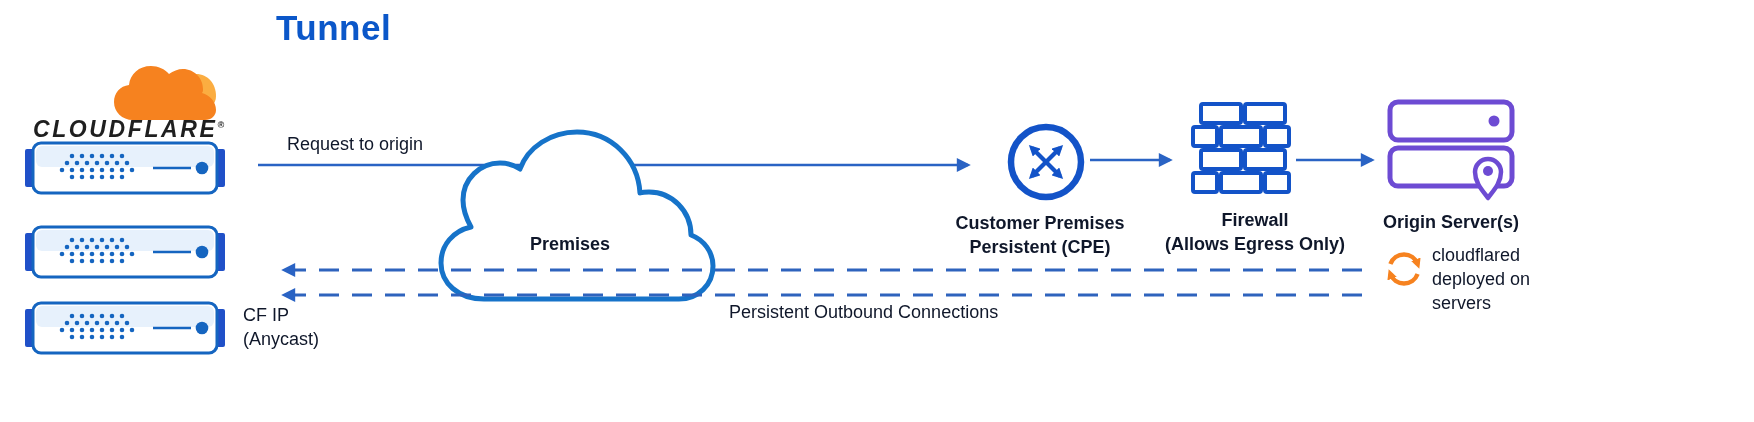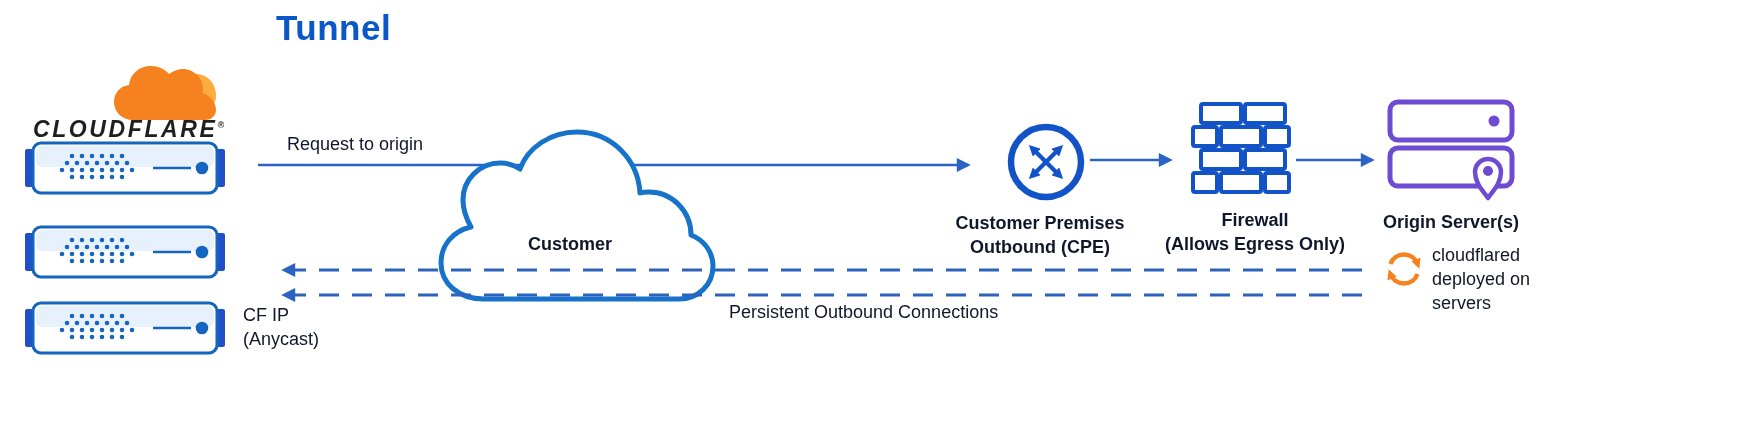--- a/index.html
+++ b/index.html
@@ -141,26 +141,26 @@
 
   <div class="title">Tunnel</div>
 
   <div class="wordmark">
     <span>CLOUDFLARE</span><span class="reg">®</span>
   </div>
 
   <div class="label" style="left:287px; top:133px;">Request to origin</div>
 
   <div class="label" style="left:500px; top:233px; width:140px;">
-    <div class="center">Customer</div>
+    <div class="center">Premises</div>
   </div>
 
   <div class="label center" style="left:938px; top:212px; width:204px;">
     <div>Customer Premises</div>
-    <div>Outbound (CPE)</div>
+    <div>Persistent (CPE)</div>
   </div>
 
   <div class="label center" style="left:1376px; top:211px; width:150px;">Origin Server(s)</div>
 
   <div class="label center" style="left:1148px; top:209px; width:214px;">
     <div>Firewall</div>
     <div>(Allows Egress Only)</div>
   </div>
 
   <div class="label" style="left:729px; top:301px;">Persistent Outbound Connections</div>

